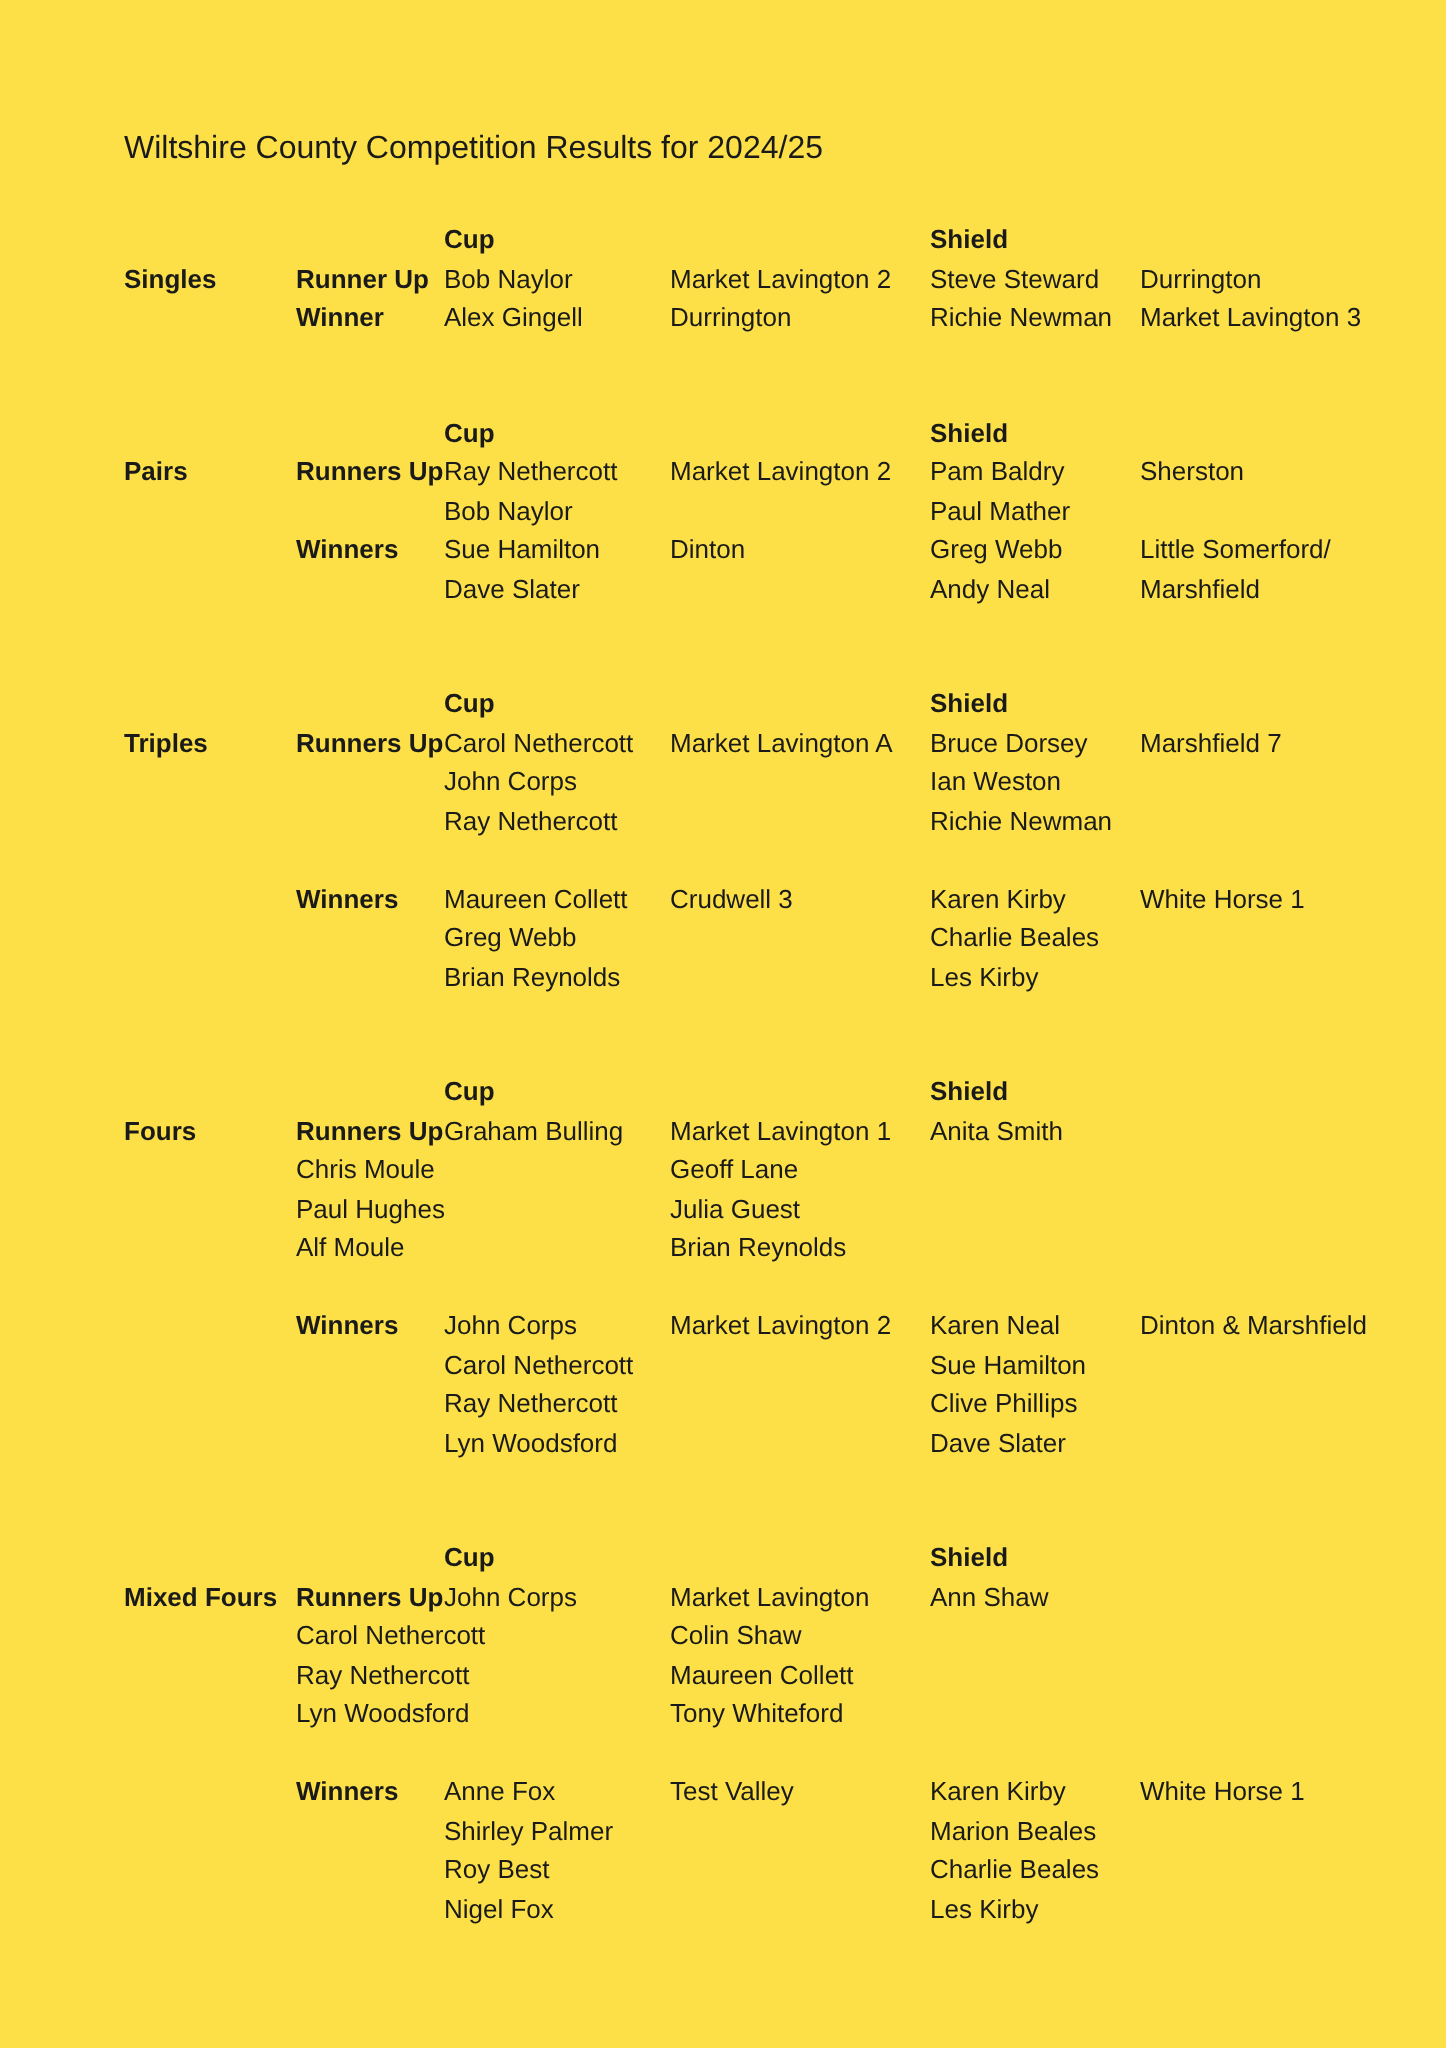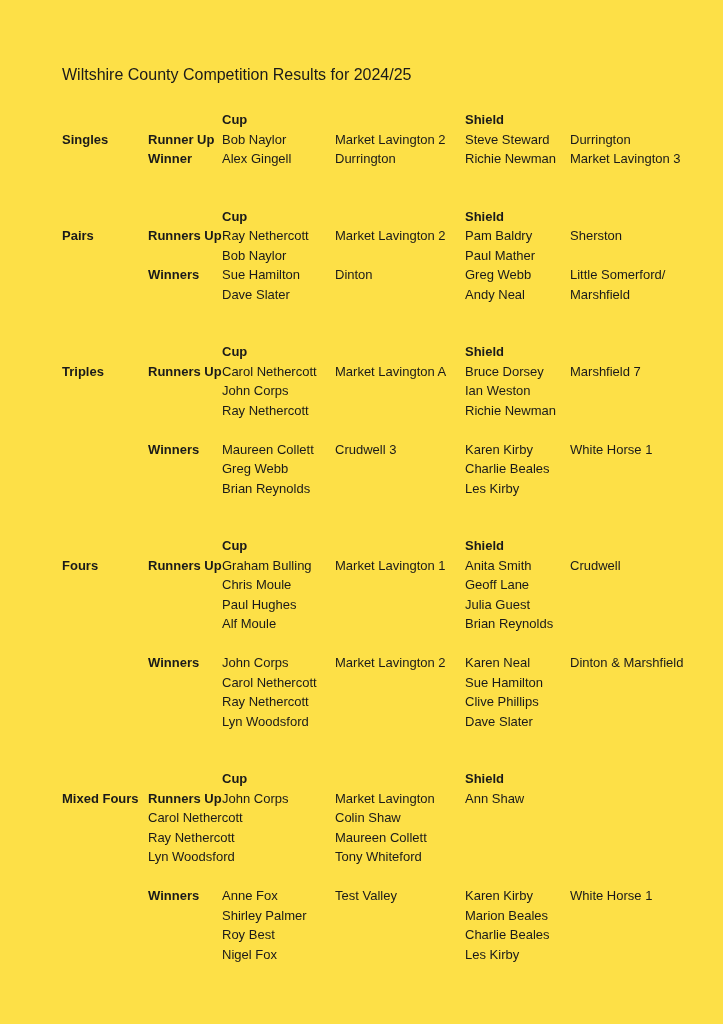--- a/index.html
+++ b/index.html
@@ -147,21 +147,20 @@
         <div class="cell"></div>
         <div class="cell b">Cup</div>
         <div class="cell"></div>
         <div class="cell b">Shield</div>
         <div class="cell"></div>
         <div class="cell b">Fours</div>
         <div class="cell b">Runners Up</div>
         <div class="cell">Graham Bulling</div>
         <div class="cell">Market Lavington 1</div>
         <div class="cell">Anita Smith</div>
-        <div class="cell">Crudwell</div>
         <div class="cell b"></div>
         <div class="cell b"></div>
         <div class="cell">Chris Moule</div>
         <div class="cell"></div>
         <div class="cell">Geoff Lane</div>
         <div class="cell"></div>
         <div class="cell b"></div>
         <div class="cell b"></div>
         <div class="cell">Paul Hughes</div>
         <div class="cell"></div>

